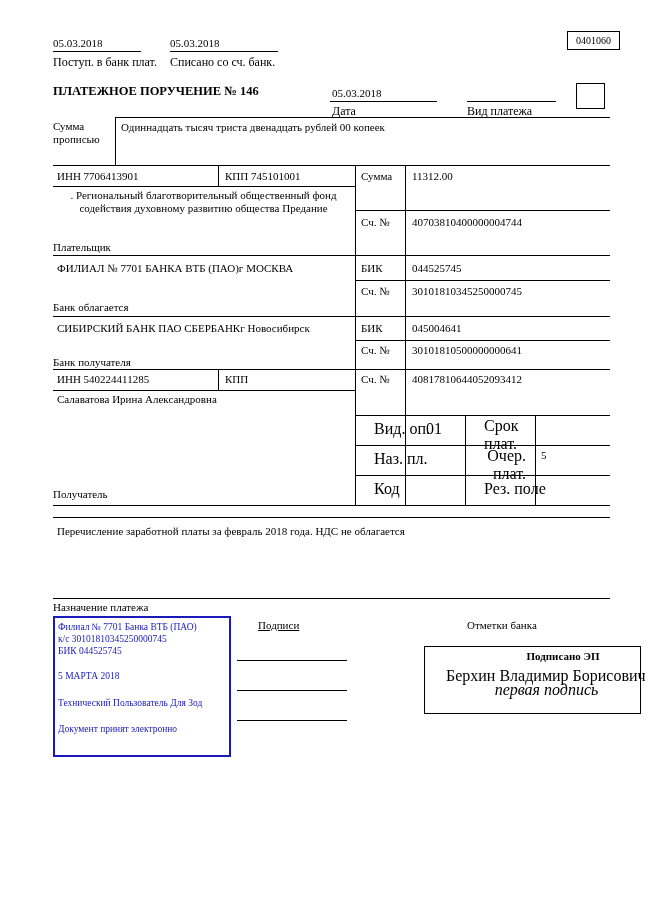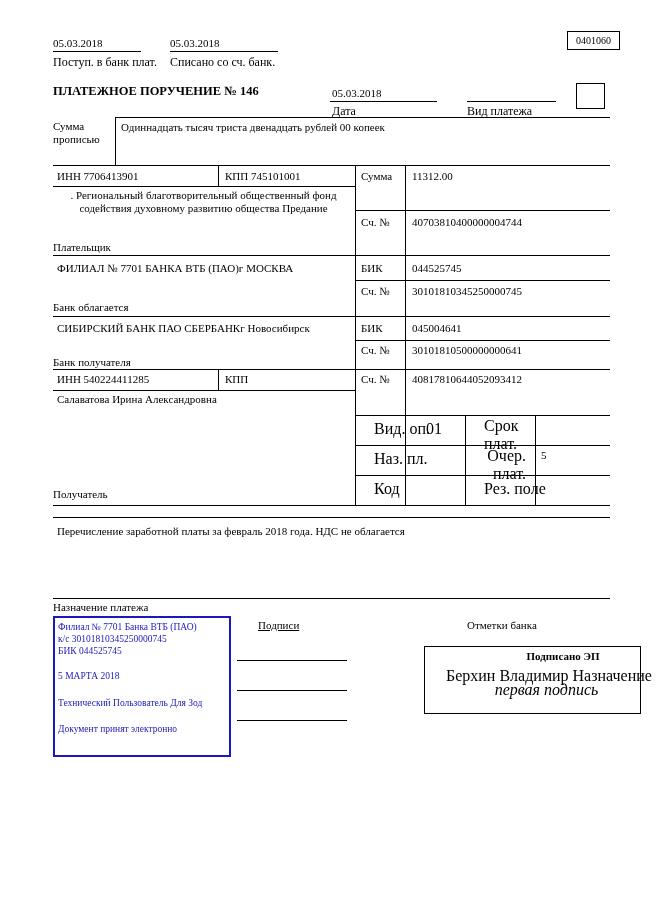--- a/index.html
+++ b/index.html
@@ -135,16 +135,16 @@
   <div class="blue nowrap" style="left:58px; top:671px;">5 МАРТА 2018</div>
   <div class="blue" style="left:58px; top:698px; width:158px;">Технический Пользователь Для Зод</div>
   <div class="blue nowrap" style="left:58px; top:724px;">Документ принят электронно</div>
 
   <div class="hline" style="left:237px; top:660px; width:110px;"></div>
   <div class="hline" style="left:237px; top:690px; width:110px;"></div>
   <div class="hline" style="left:237px; top:720px; width:110px;"></div>
 
   <div class="box" style="left:424px; top:646px; width:217px; height:68px;"></div>
   <div class="t b center" style="left:436px; top:650px; width:254px;text-align:center;">Подписано ЭП</div>
-  <div class="t md nowrap" style="left:432px; top:667px;">Берхин Владимир Назначение</div>
+  <div class="t md nowrap" style="left:432px; top:667px;">Берхин Владимир Борисович</div>
   <div class="t md i center" style="left:424px; top:681px; width:217px;">первая подпись</div>
 
 </div>
 
 </body></html>

